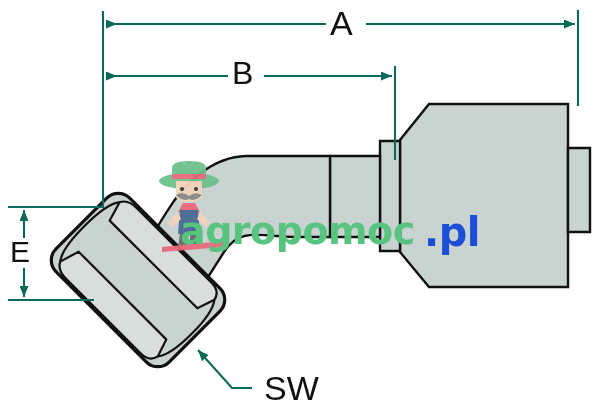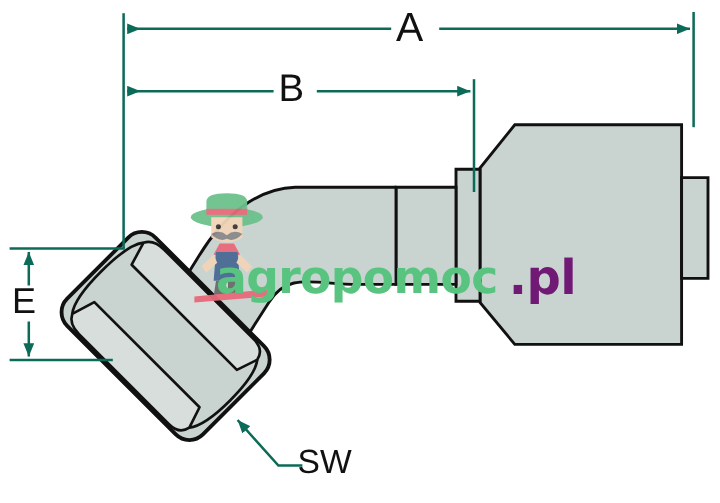--- a/index.html
+++ b/index.html
@@ -41,44 +41,44 @@
     left: 232px;
     top: 57px;
     font-size: 32px;
   }
   #label-E {
     left: 10px;
     top: 237px;
     font-size: 30px;
   }
   #label-SW {
-    left: 248px;
+    left: 264px;
     top: 371px;
-    font-size: 28px;
+    font-size: 34px;
   }
   .wm-text {
     position: absolute;
     font-family: "DejaVu Sans", sans-serif;
     font-weight: 700;
     letter-spacing: -0.5px;
     line-height: 1;
     white-space: nowrap;
     pointer-events: none;
   }
   #wm-main {
     left: 180px;
     top: 212px;
     font-size: 38px;
     color: #59c47f;
   }
   #wm-tld {
     left: 424px;
     top: 212px;
     font-size: 40px;
-    color: #701a75;
+    color: #1d4ed8;
   }
 </style>
 </head>
 <body>
 
 <div id="stage">
 
   <svg id="drawing" viewBox="0 0 600 419">
     <defs>
       <marker id="arrL" markerWidth="12" markerHeight="9" refX="11" refY="4.5" orient="auto" markerUnits="userSpaceOnUse">

